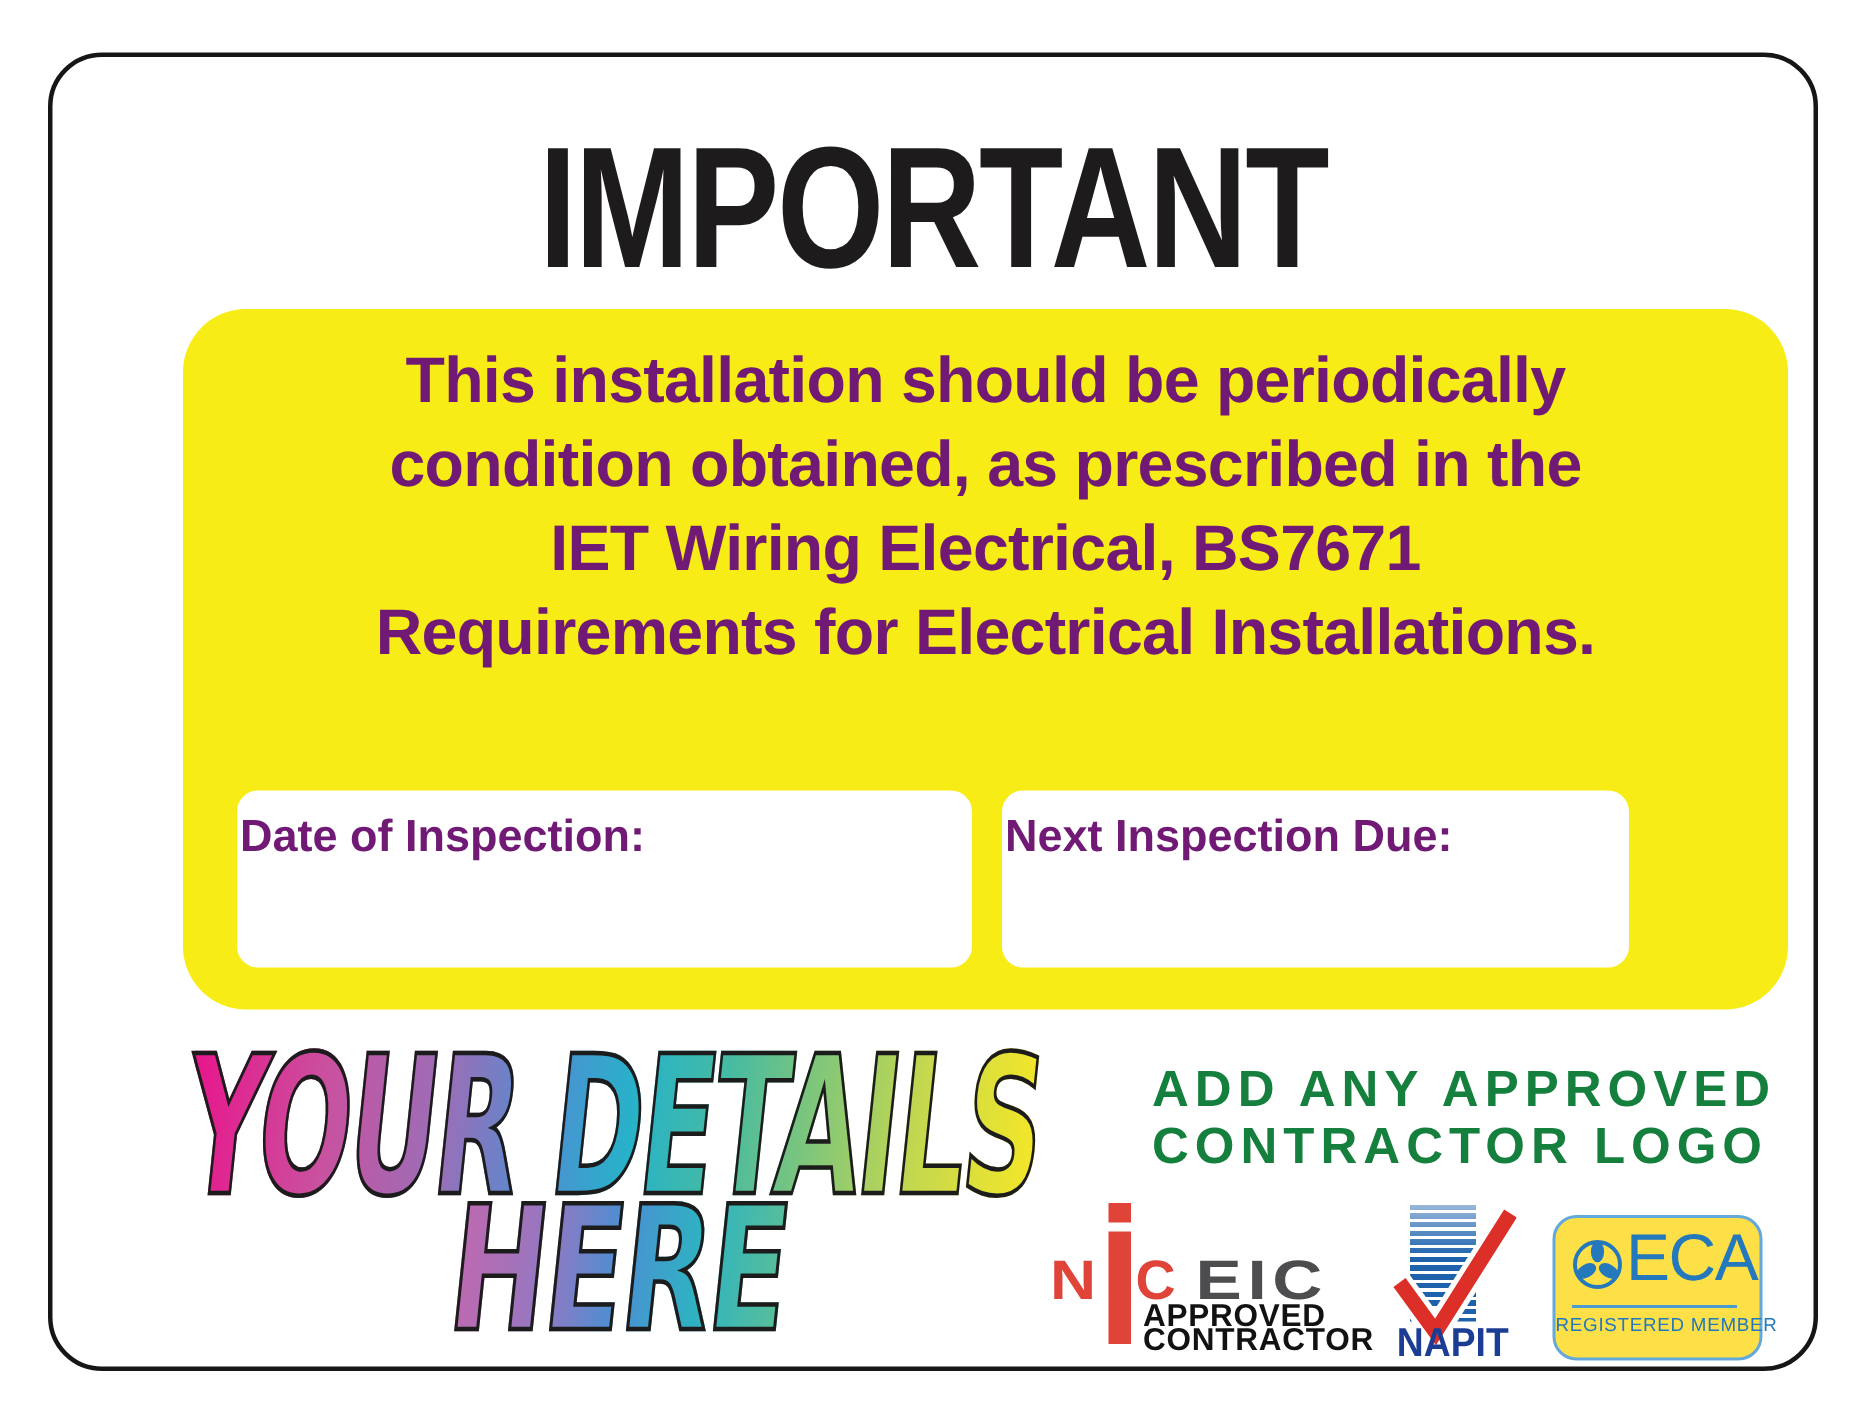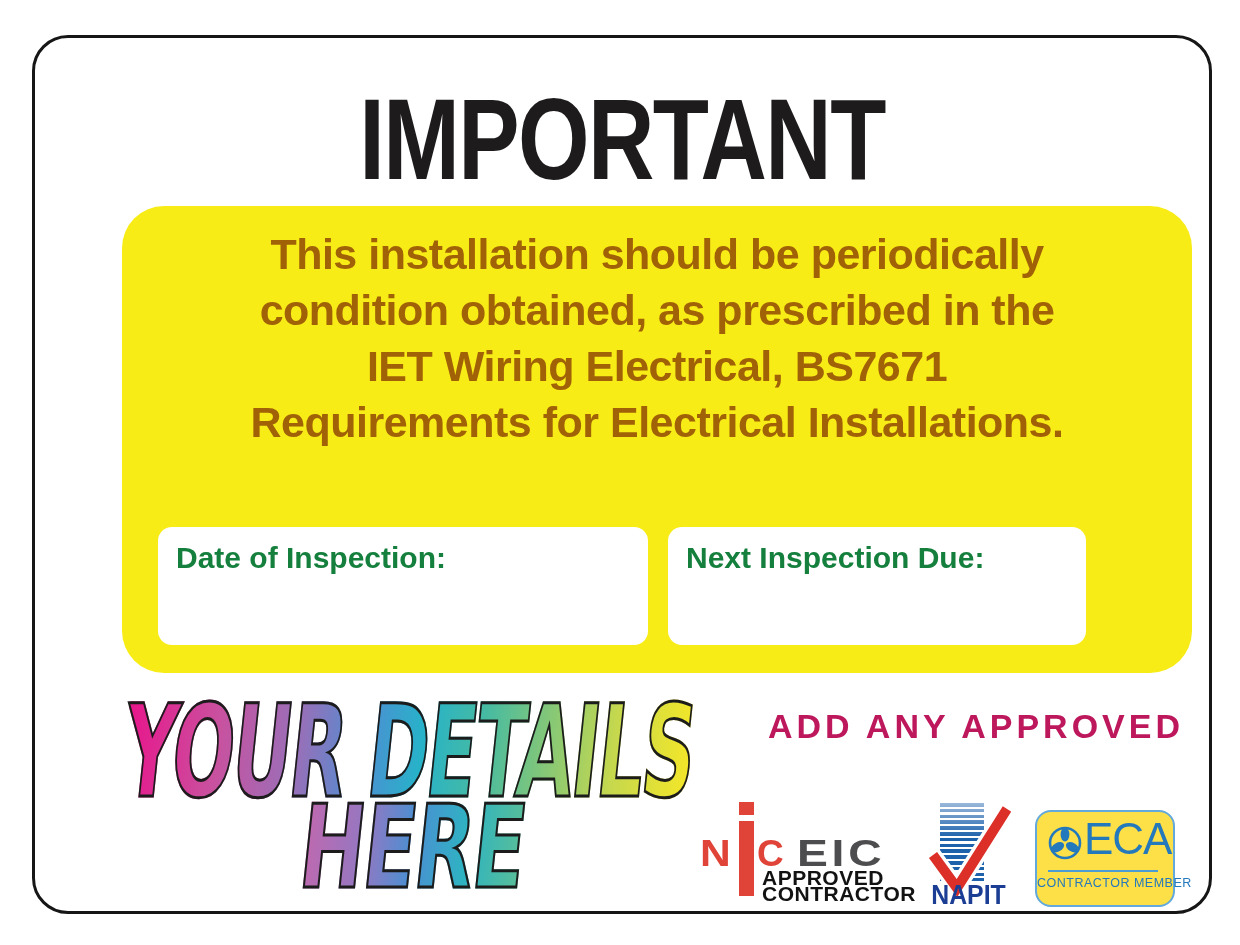--- a/index.html
+++ b/index.html
@@ -16,29 +16,29 @@
     font-size:115px; font-weight:bold; line-height:1; color:#1d1b1c;
     letter-spacing:-2px; transform:scaleX(0.80); transform-origin:center top;
     white-space:nowrap;
   }
   .notice {
     position:absolute; left:87px; top:168px; width:1070px; height:467px;
     background:#F8EC16; border-radius:42px;
   }
   .notice-text {
     padding-top:20px; text-align:center; font-weight:bold; font-size:43px;
-    line-height:56px; letter-spacing:-0.5px; color:#a16207; white-space:nowrap;
+    line-height:56px; letter-spacing:-0.5px; color:#701a75; white-space:nowrap;
   }
   .field {
     position:absolute; top:321px; height:118px; background:#ffffff; border-radius:14px;
   }
   .field.f1 { left:36px;  width:490px; }
   .field.f2 { left:546px; width:418px; }
   .field-label {
-    padding:14px 0 0 18px; font-size:30px; font-weight:bold; color:#15803d;
+    padding:14px 0 0 2px; font-size:30px; font-weight:bold; color:#701a75;
     white-space:nowrap;
   }
   .promo {
     position:absolute; font-family:"DejaVu Sans", sans-serif; font-weight:bold;
     line-height:1; white-space:nowrap; transform-origin:left top;
     -webkit-background-clip:text; background-clip:text; color:transparent;
     -webkit-text-stroke:3px #1c1c1c;
   }
   .promo.line1 {
     left:96px; top:650px; font-size:128px; letter-spacing:-3px;
@@ -48,21 +48,21 @@
   }
   .promo.line2 {
     left:272px; top:752px; font-size:115px; letter-spacing:-2px;
     transform:skewX(-6deg) scaleX(0.67);
     background-image:linear-gradient(90deg,#C168AE 0%,#9478C2 28%,#4B8FD2 50%,
       #2EB3C2 74%,#5ABF97 100%);
   }
   .contractor-note {
     position:absolute; left:733px; top:669px; width:384px; text-align:center;
     font-weight:bold; font-size:34px; line-height:38px; letter-spacing:4px;
-    color:#be185d; white-space:nowrap;
+    color:#15803d; white-space:nowrap;
   }
   
   .niceic { position:absolute; left:665px; top:758px; width:200px; height:102px; }
   .niceic .glyph {
     position:absolute; font-weight:bold; font-size:37px; line-height:1;
     transform-origin:left top; white-space:nowrap;
   }
   .nic-n   { left:0;  top:39px; color:#E04338; transform:scaleX(1.15); }
   .nic-c   { left:57px; top:39px; color:#E04338; }
   .nic-eic { left:97px; top:39px; color:#4D4D4F; letter-spacing:3px; transform:scaleX(1.25); }
@@ -126,20 +126,21 @@
       <div class="field f2">
         <div class="field-label">Next Inspection Due:</div>
       </div>
     </div>
 
     <div class="promo line1">YOUR DETAILS</div>
     <div class="promo line2">HERE</div>
 
     <div class="contractor-note">
       <div>ADD ANY APPROVED</div>
+      <div>CONTRACTOR LOGO</div>
     </div>
 
     <div class="niceic">
       <div class="glyph nic-n">N</div>
       <div class="nic-bar"></div>
       <div class="nic-bar-gap"></div>
       <div class="glyph nic-c">C</div>
       <div class="glyph nic-eic">EIC</div>
       <div class="nic-sub s1">APPROVED</div>
       <div class="nic-sub s2">CONTRACTOR</div>
@@ -158,17 +159,17 @@
       <svg class="eca-knot" viewBox="0 0 36 36" xmlns="http://www.w3.org/2000/svg">
         <circle cx="18" cy="18" r="15" fill="none" stroke="#2478BC" stroke-width="2.6"></circle>
         <g fill="#2478BC">
           <ellipse cx="18" cy="9.5" rx="4.4" ry="7"></ellipse>
           <ellipse cx="18" cy="9.5" rx="4.4" ry="7" transform="rotate(120 18 18)"></ellipse>
           <ellipse cx="18" cy="9.5" rx="4.4" ry="7" transform="rotate(240 18 18)"></ellipse>
         </g>
       </svg>
       <div class="eca-name">ECA</div>
       <div class="eca-line"></div>
-      <div class="eca-member">CONTRACTOR MEMBER</div>
+      <div class="eca-member">REGISTERED MEMBER</div>
     </div>
 
   </div>
 </div>
 
 </body></html>

